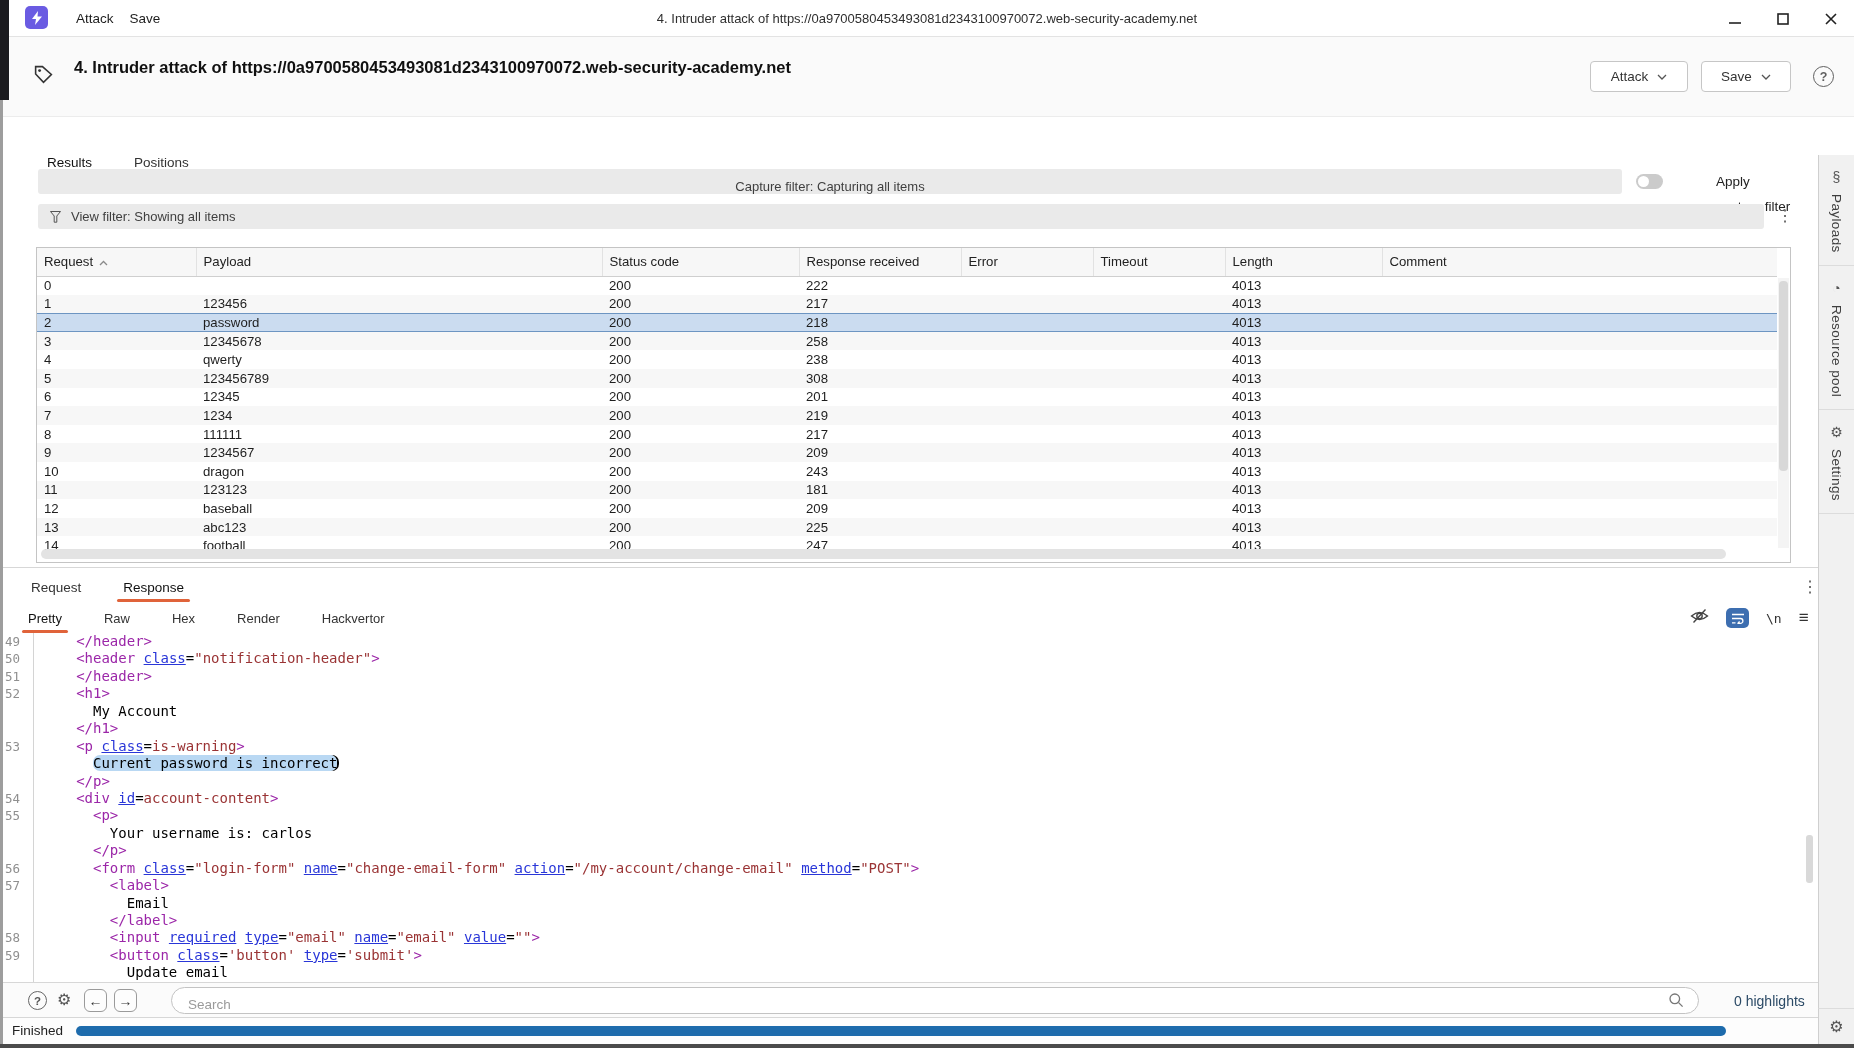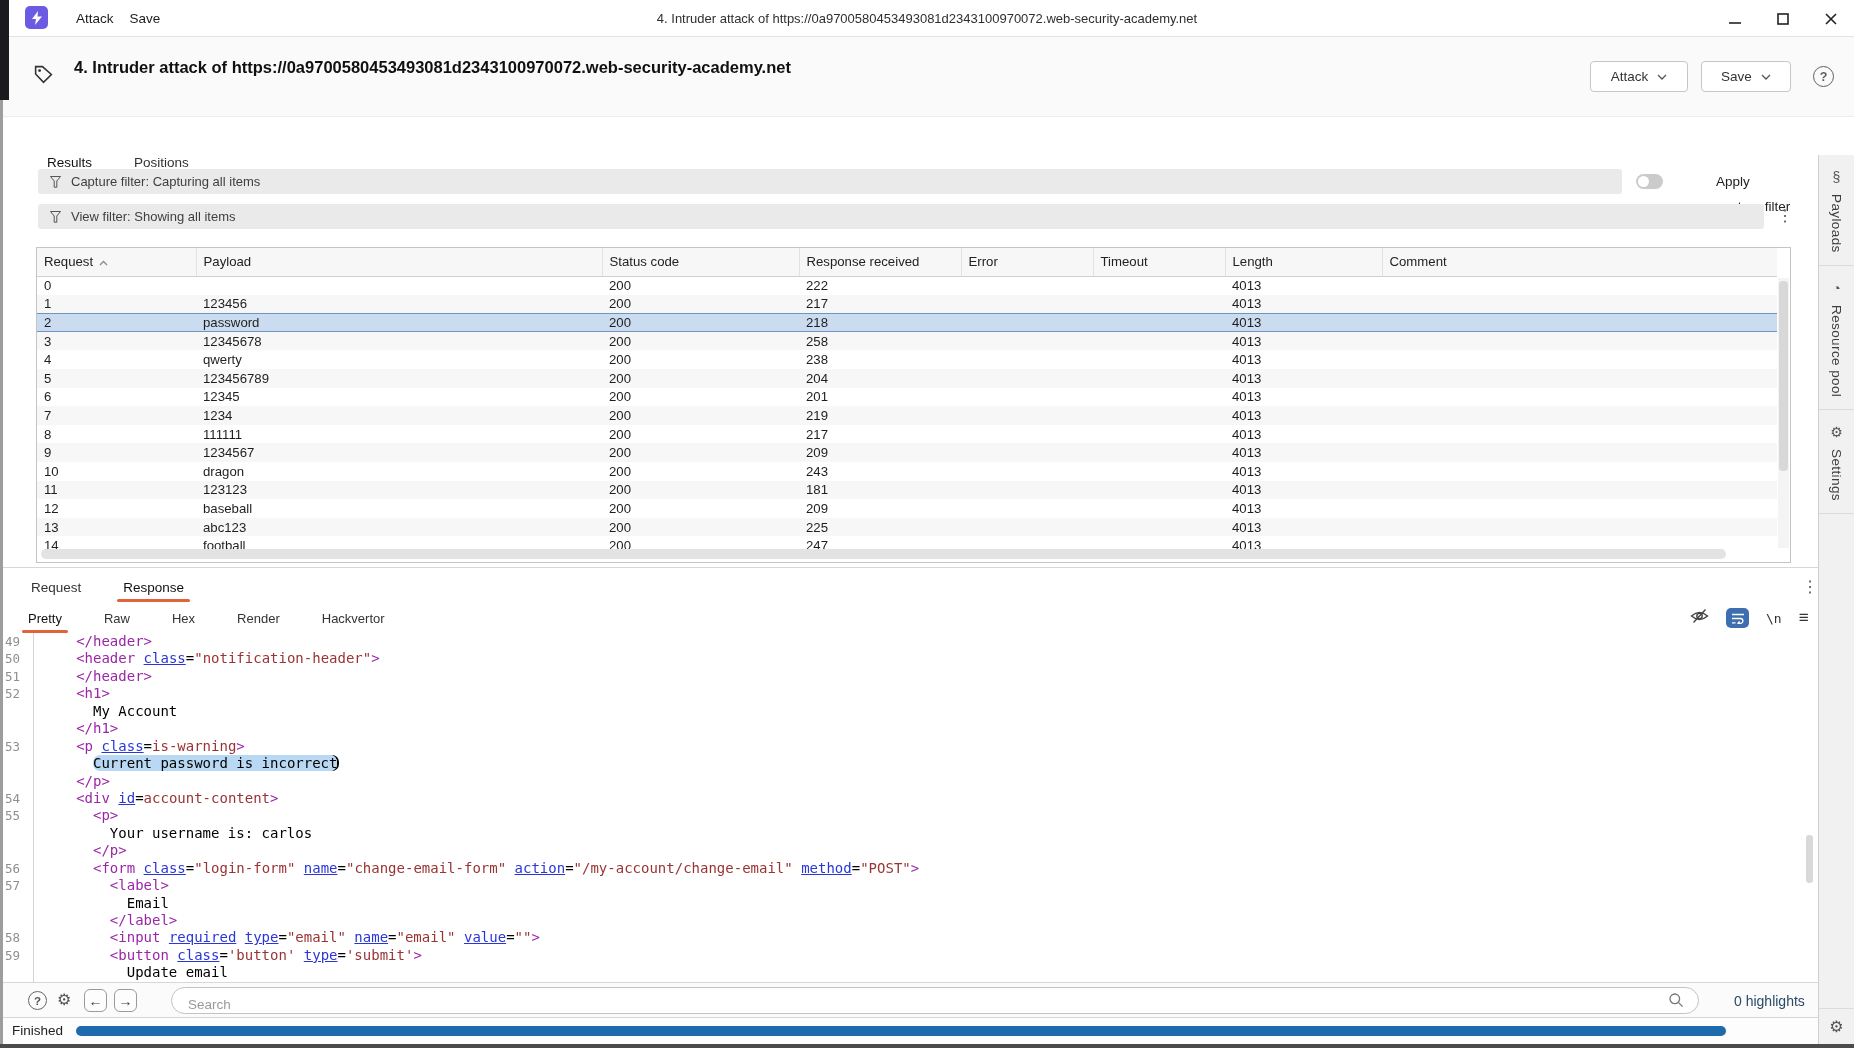--- a/index.html
+++ b/index.html
@@ -43,21 +43,21 @@
   .tab.active{color:#111;}
   .tab.active::after{content:"";position:absolute;left:-6px;right:-6px;bottom:1px;height:3px;border-radius:2px;background:var(--accent);}
   .results-tabs{position:absolute;left:47px;top:144px;margin-top:11px;}
   .message-tabs{position:absolute;left:31px;top:580px;}
   .view-tabs{position:absolute;left:28px;top:611px;justify-content:center;}
   .view-tabs .tab{font-size:13px;}
 
   
   .filter-bar{position:absolute;left:38px;height:25px;background:#eaeaea;border-radius:3px;
     display:flex;align-items:center;gap:10px;padding:0 12px;font-size:13px;color:#3f3f3f;}
-  .filter-bar.capture{top:169px;width:1584px;}
+  .filter-bar.capture{top:169px;width:1584px;flex-direction:column;}
   .filter-bar.view{top:204px;width:1726px;text-align:center;}
   .toggle{position:absolute;left:1636px;top:174px;width:27px;height:15px;border-radius:8px;background:var(--toggle_off);}
   .toggle .knob{position:absolute;left:2px;top:2px;width:11px;height:11px;border-radius:50%;background:#fff;}
   .apply-label{position:absolute;left:1674px;top:169px;height:25px;line-height:25px;font-size:13.5px;color:#222;margin-left:42px;}
   .kebab{font-size:16px;color:#555;line-height:1;cursor:default;}
   .kebab.k1{position:absolute;left:1777px;top:208px;}
   .kebab.k2{position:absolute;left:1802px;top:579px;}
 
   
   .table-wrap{position:absolute;left:36px;top:247px;width:1755px;height:316px;border:1px solid #c4c4c4;
@@ -279,21 +279,21 @@
             <td>238</td>
             <td></td>
             <td></td>
             <td>4013</td>
             <td></td>
           </tr>
           <tr>
             <td>5</td>
             <td>123456789</td>
             <td>200</td>
-            <td>204</td>
+            <td>308</td>
             <td></td>
             <td></td>
             <td>4013</td>
             <td></td>
           </tr>
           <tr>
             <td>6</td>
             <td>12345</td>
             <td>200</td>
             <td>201</td>

